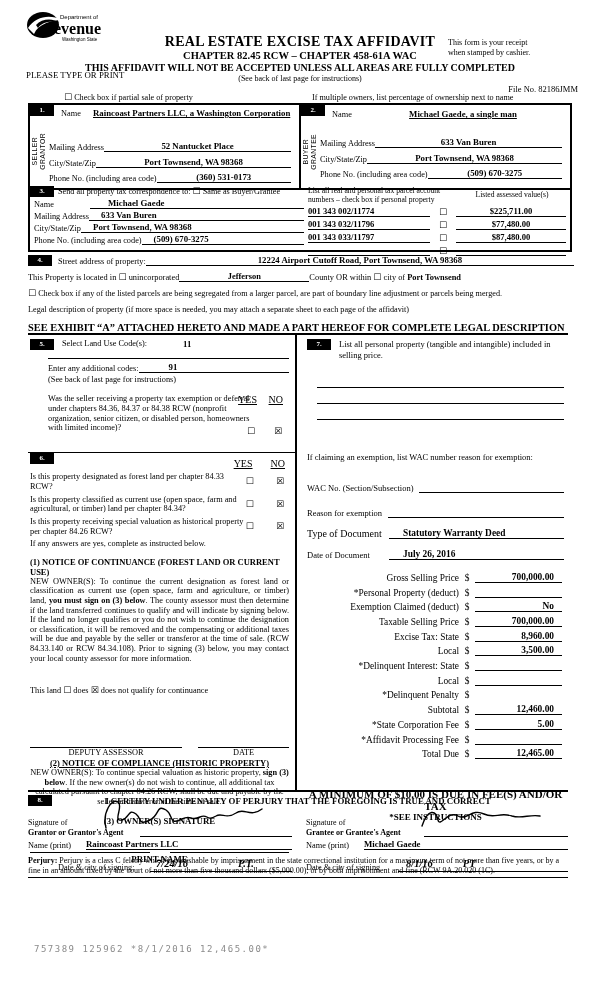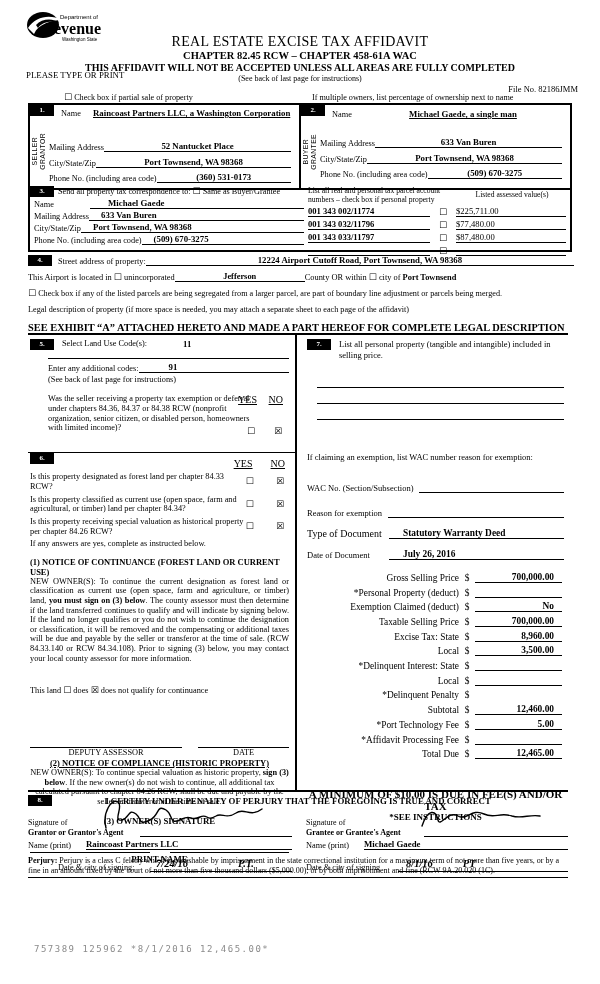--- a/index.html
+++ b/index.html
@@ -11,36 +11,36 @@
           width:24px;height:11px;line-height:11px;text-align:center;}
   .cb{font-family:"DejaVu Sans",sans-serif;font-size:9px;line-height:1;display:inline-block;}
   .lbl{font-size:8.3px;}
   .val{font-weight:bold;font-size:8.8px;}
   .field{display:flex;align-items:flex-end;}
   .fill{flex:1;border-bottom:1px solid #000;min-height:10px;}
   .fill.c{text-align:center;}
   .vertlbl{writing-mode:vertical-rl;transform:rotate(180deg);font-size:6.8px;letter-spacing:.4px;
            font-family:"Liberation Sans",sans-serif;}
   
-  .title{font-size:14px;font-weight:normal;letter-spacing:.3px;}
+  .title{font-size:14px;font-weight:bold;letter-spacing:.3px;}
   .chapter{font-size:10.5px;font-weight:bold;}
   .warning{font-size:10px;font-weight:bold;}
   .seeback{font-size:8px;}
   
   .bigbox{border:2px solid #000;display:flex;}
   .half{position:relative;width:50%;}
   .half.l{border-right:2px solid #000;}
   .sideflex{display:flex;height:100%;}
   .sidecol{width:17px;display:flex;justify-content:center;align-items:center;gap:1px;padding-top:10px;}
   .fieldscol{flex:1;padding:2px 8px 2px 2px;display:flex;flex-direction:column;}
   
   .p-row{display:flex;align-items:flex-end;height:13px;}
   .p-num{width:122px;border-bottom:1px solid #000;font-weight:bold;font-size:8.6px;}
   .p-cb{width:26px;text-align:center;}
-  .p-val{flex:1;border-bottom:1px solid #000;font-weight:normal;font-size:8.6px;text-align:left;}
+  .p-val{flex:1;border-bottom:1px solid #000;font-weight:bold;font-size:8.6px;text-align:center;}
   
   .twocol{display:flex;border-top:2px solid #000;}
   .colL{width:269px;border-right:2px solid #000;position:relative;padding:4px 6px 0 2px;box-sizing:border-box;}
   .colR{flex:1;padding:4px 4px 0 10px;box-sizing:border-box;}
   .just{text-align:justify;font-size:8.3px;line-height:1.16;}
   .qblock{position:relative;}
   .qtext{width:212px;font-size:8.3px;line-height:1.18;}
   .yn{position:absolute;font-size:10px;text-decoration:underline;}
   .mrow{display:flex;align-items:flex-end;height:14.7px;font-size:9.4px;}
   .mlabel{width:152px;text-align:right;}
@@ -70,20 +70,24 @@
       <text x="36" y="33" font-size="4.5" font-family="Liberation Sans, sans-serif" fill="#000">Washington State</text>
     </svg>
   </div>
   <div class="abs lbl" style="left:26px;top:50px;font-size:8.8px;margin-top:20px;">PLEASE TYPE OR PRINT</div>
 
   <div class="abs ctr" style="left:140px;top:34px;width:320px;">
     <div class="title">REAL ESTATE EXCISE TAX AFFIDAVIT</div>
     <div class="chapter">CHAPTER 82.45 RCW – CHAPTER 458-61A WAC</div>
   </div>
 
+  <div class="abs" style="left:448px;top:38px;width:135px;font-size:8px;line-height:1.3;">
+    <div>This form is your receipt</div>
+    <div>when stamped by cashier.</div>
+  </div>
 
   <div class="abs warning ctr" style="left:0;top:62px;width:600px;">THIS AFFIDAVIT WILL NOT BE ACCEPTED UNLESS ALL AREAS ARE FULLY COMPLETED</div>
   <div class="abs seeback ctr" style="left:0;top:74px;width:600px;">(See back of last page for instructions)</div>
   <div class="abs" style="right:22px;top:84px;font-size:8.5px;">File No. 82186JMM</div>
 
   <div class="abs" style="left:64px;top:93px;font-size:8.2px;">
     <span class="cb">☐</span>
     <span>Check box if partial sale of property</span>
   </div>
   <div class="abs" style="left:312px;top:93px;font-size:8.2px;">If multiple owners, list percentage of ownership next to name</div>
@@ -202,21 +206,21 @@
     </div>
   </div>
 
   <div class="abs" style="left:28px;top:255px;width:546px;">
     <div class="field">
       <span class="numbox">4.</span>
       <span class="lbl" style="margin-left:6px;">Street address of property:</span>
       <span class="fill val c">12224 Airport Cutoff Road, Port Townsend, WA  98368</span>
     </div>
     <div style="margin-top:6px;font-size:8.4px;display:flex;align-items:flex-end;">
-      <span>This Airport is located in</span>&nbsp;
+      <span>This Property is located in</span>&nbsp;
       <span class="cb">☐</span>&nbsp;
       <span>unincorporated</span>
       <span style="width:130px;border-bottom:1px solid #000;text-align:center;font-weight:bold;">Jefferson</span>
       <span>County OR  within</span>&nbsp;
       <span class="cb">☐</span>&nbsp;
       <span>city of</span>&nbsp;
       <span class="b">Port Townsend</span>
     </div>
     <div style="margin-top:7px;font-size:8.2px;">
       <span class="cb">☐</span>
@@ -389,21 +393,21 @@
           <span class="mlabel">*Delinquent Penalty</span>
           <span class="mdollar">$</span>
           <span class="mfill noline"></span>
         </div>
         <div class="mrow">
           <span class="mlabel">Subtotal</span>
           <span class="mdollar">$</span>
           <span class="mfill">12,460.00</span>
         </div>
         <div class="mrow">
-          <span class="mlabel">*Port Technology Fee</span>
+          <span class="mlabel">*State Corporation Fee</span>
           <span class="mdollar">$</span>
           <span class="mfill">5.00</span>
         </div>
         <div class="mrow">
           <span class="mlabel">*Affidavit Processing Fee</span>
           <span class="mdollar">$</span>
           <span class="mfill"></span>
         </div>
         <div class="mrow">
           <span class="mlabel">Total Due</span>

